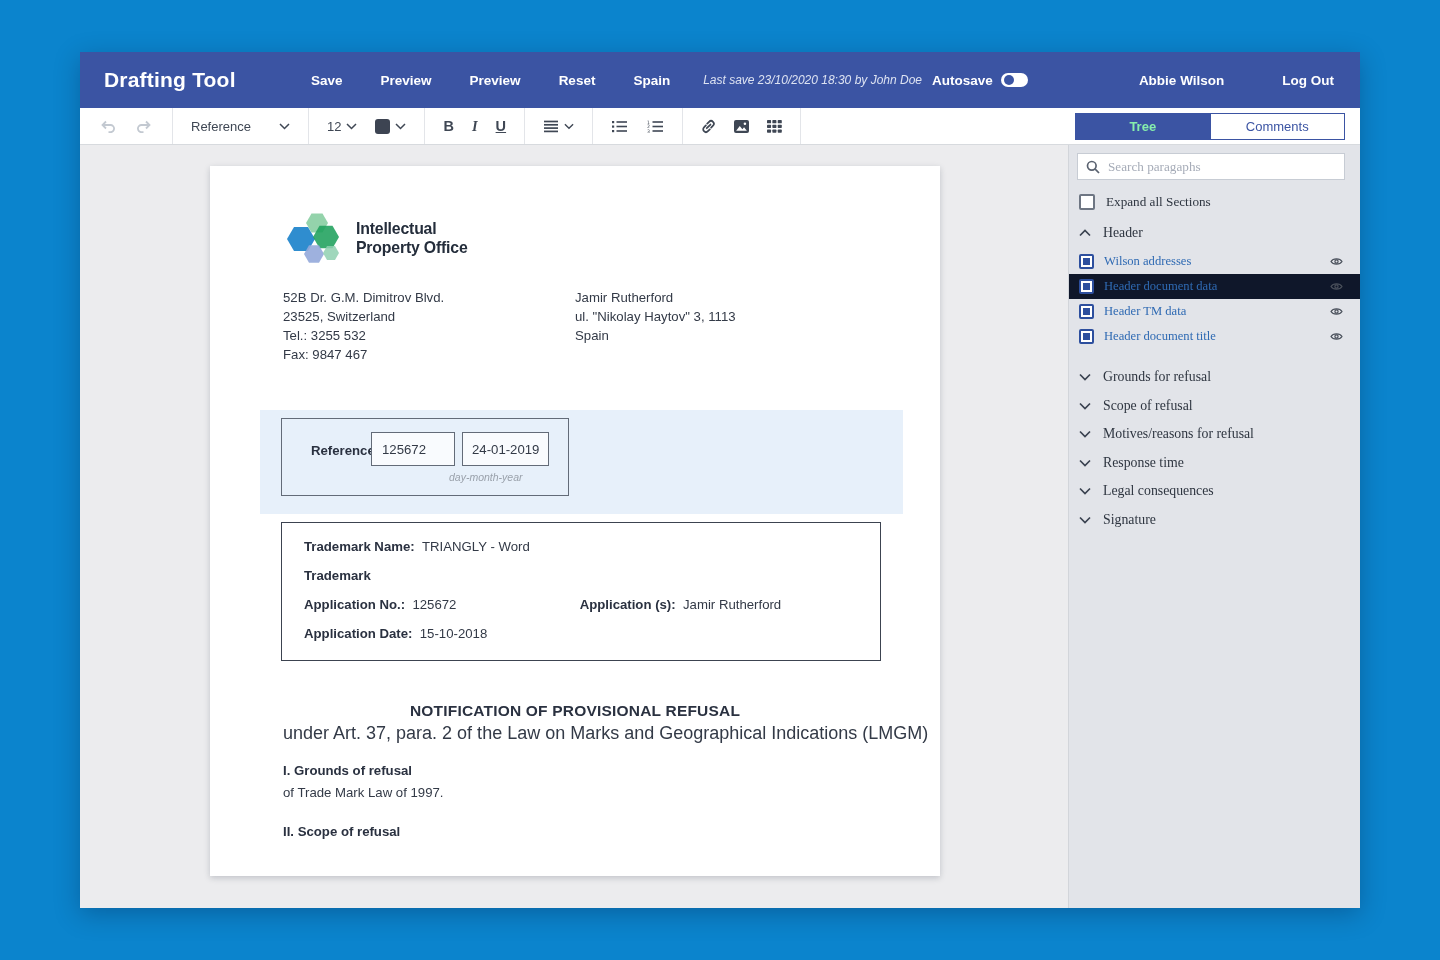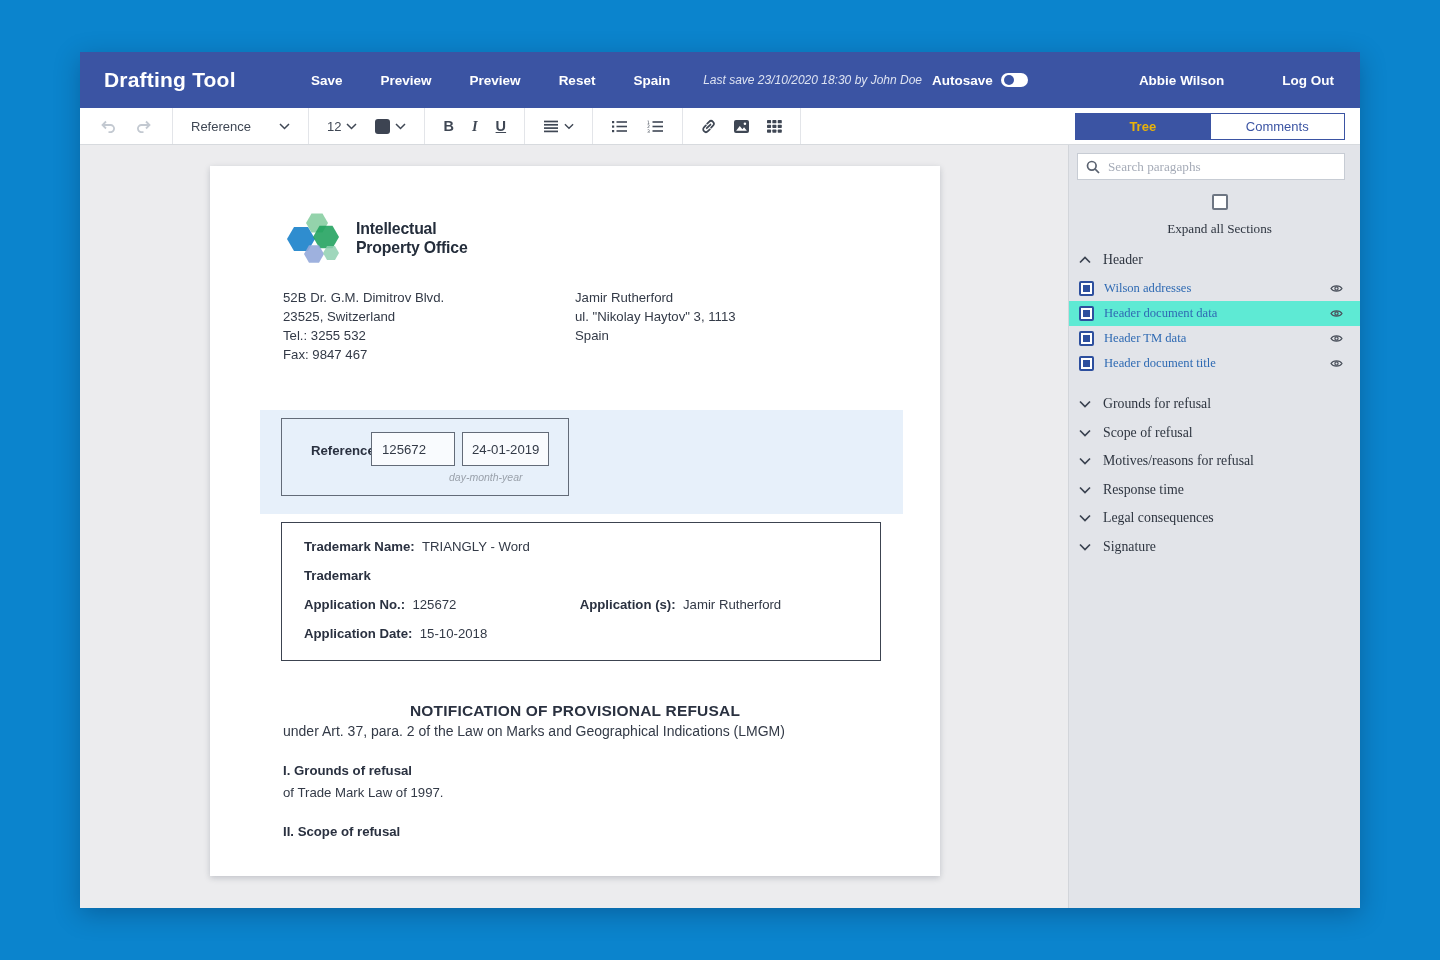--- a/index.html
+++ b/index.html
@@ -31,21 +31,21 @@
   .tb-btn { background:none; border:none; cursor:pointer; display:flex; align-items:center; gap:5px;
     font-family:inherit; color:#3f4754; padding:2px; }
   .tb-label { font-size:13px; color:#3f4754; }
   .tb-bold { font-weight:800; font-size:14.5px; }
   .tb-italic { font-style:italic; font-weight:700; font-size:14.5px; font-family:"Liberation Serif", serif; }
   .tb-under { font-weight:600; font-size:14.5px; text-decoration:underline; }
   .swatch { width:15px; height:15px; background:#3d4452; border-radius:3px; }
   .tabs { position:absolute; right:15px; top:5px; display:flex; height:27px; width:270px; }
   .tab { flex:1; display:flex; align-items:center; justify-content:center; font-size:13px; cursor:pointer;
     border:1px solid #3b54a3; }
-  .tab.active { background:#3b54a3; color:#eab308; font-weight:600; }
+  .tab.active { background:#3b54a3; color:#86efac; font-weight:600; }
   .tab.inactive { background:#fff; color:#3b54a3; border-left:none; }
 
   
   .content { flex:1; display:flex; min-height:0; }
   .doc-area { width:988px; background:#ececee; position:relative; }
   .page { position:absolute; left:130px; top:21px; width:730px; height:710px; background:#fff;
     box-shadow:0 2px 6px rgba(40,50,70,.22); }
 
   
   .logo-block { position:absolute; left:73px; top:44px; display:flex; align-items:center; gap:13px; }
@@ -62,35 +62,35 @@
   .ref-caption { position:absolute; left:189px; top:61px; width:87px; font-size:10.5px;
     font-style:italic; color:#9aa1ab; }
   .tm-box { position:absolute; left:71px; top:356px; width:600px; height:139px; border:1px solid #3c4350;
     padding:15px 22px; font-size:13.2px; color:#333a47; }
   .tm-row { margin-bottom:11px; line-height:18px; }
   .tm-row.last { margin-top:7px; }
   .lbl { font-weight:700; color:#2a3140; }
   .tm-col-left { display:inline-block; width:272px; }
   .doc-title { position:absolute; left:0; width:100%; top:536px; text-align:center; font-size:15.5px;
     font-weight:700; color:#2a3140; letter-spacing:.2px; }
-  .doc-subtitle { position:absolute; left:73px; top:557px; font-size:14px; color:#333a47; }
+  .doc-subtitle { position:absolute; left:73px; top:557px; font-size:18px; color:#333a47; }
   .sec-title { position:absolute; left:73px; font-size:13.2px; font-weight:700; color:#2a3140; }
   .sec-text { position:absolute; left:73px; font-size:13.2px; color:#333a47; }
 
   
   .sidebar { width:292px; background:#e2e4e9; border-left:1px solid #d2d5da; padding-top:8px; font-size:13.2px; color:#2e3540;font-family:Liberation Serif, serif; }
   .search-box { margin:0 15px 12px 8px; height:27px; background:#fff; border:1px solid #c7ccd4;
     display:flex; align-items:center; padding:0 8px; gap:8px; }
   .search-box input { border:none; outline:none; flex:1; font-family:inherit; font-size:13.2px; color:#333; background:transparent; }
   .search-box input::placeholder { color:#a6acb8; }
-  .expand-row { display:flex; align-items:center; gap:11px; margin:14px 0 0 10px; cursor:pointer;flex-direction:column; }
+  .expand-row { display:flex; align-items:center; gap:11px; margin:14px 0 0 10px; cursor:pointer; }
   .checkbox-empty { width:16px; height:16px; background:#fff; border:2px solid #6e7683; border-radius:2px; }
   .section-head { display:flex; align-items:center; gap:12px; margin:15px 0 8px 10px; cursor:pointer; font-size:13.8px; }
   .tree-item { height:25px; display:flex; align-items:center; gap:10px; padding:0 16px 0 10px; cursor:pointer; }
-  .tree-item.selected { background:#5eead4;justify-content:center; }
+  .tree-item.selected { background:#0f172a;justify-content:center; }
   .tree-item .item-label { color:#2f6ab3; font-size:12.6px; flex:1; }
   .cb-blue { width:15px; height:15px; border:2px solid #2d4f9e; border-radius:2px; background:#fff;
     display:flex; align-items:center; justify-content:center; flex:0 0 auto; }
   .cb-blue i { width:7px; height:7px; background:#2d4f9e; display:block; }
   .collapsed-list { margin-top:14px; }
   .collapse-row { height:28.5px; display:flex; align-items:center; gap:12px; padding-left:10px; cursor:pointer; font-size:13.8px; }
   .eye { flex:0 0 auto; display:flex; }
 </style>
 </head>
 <body>

